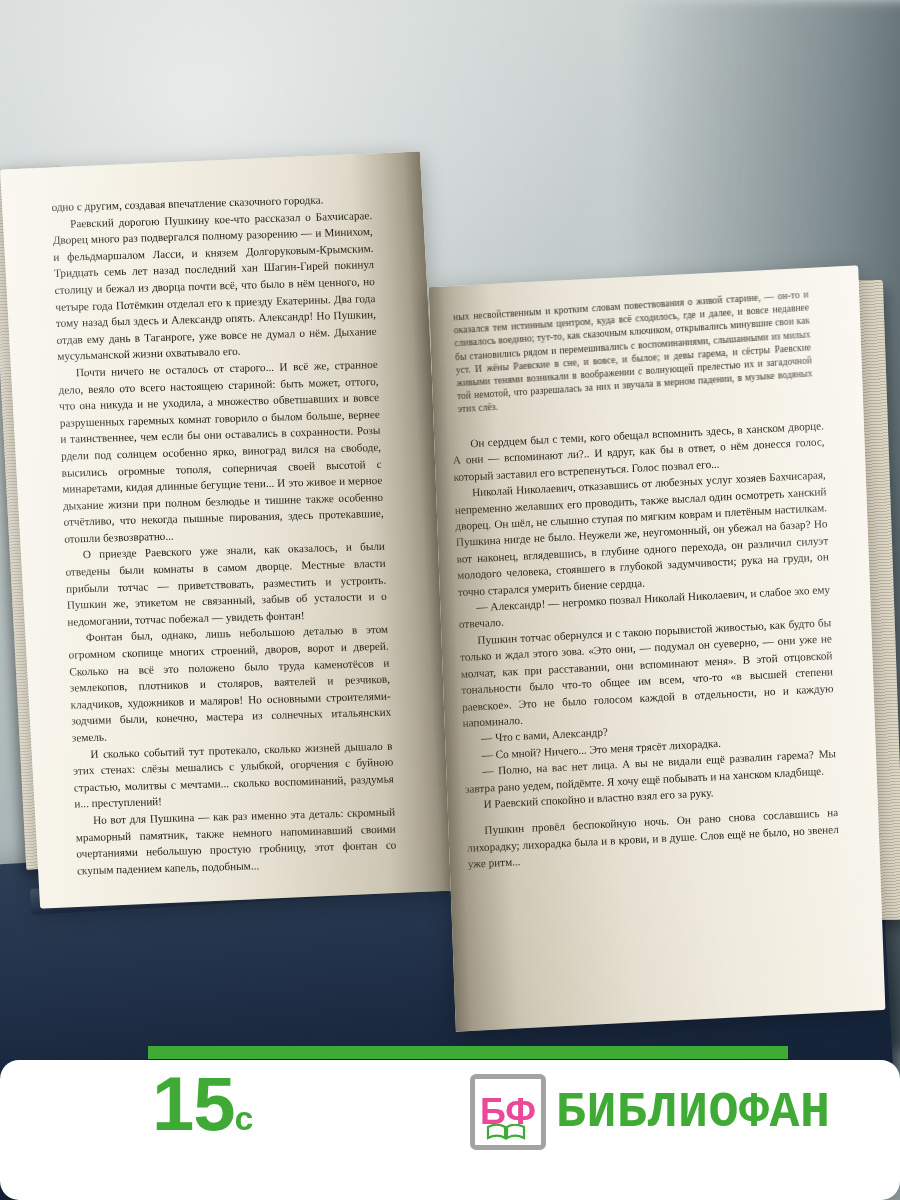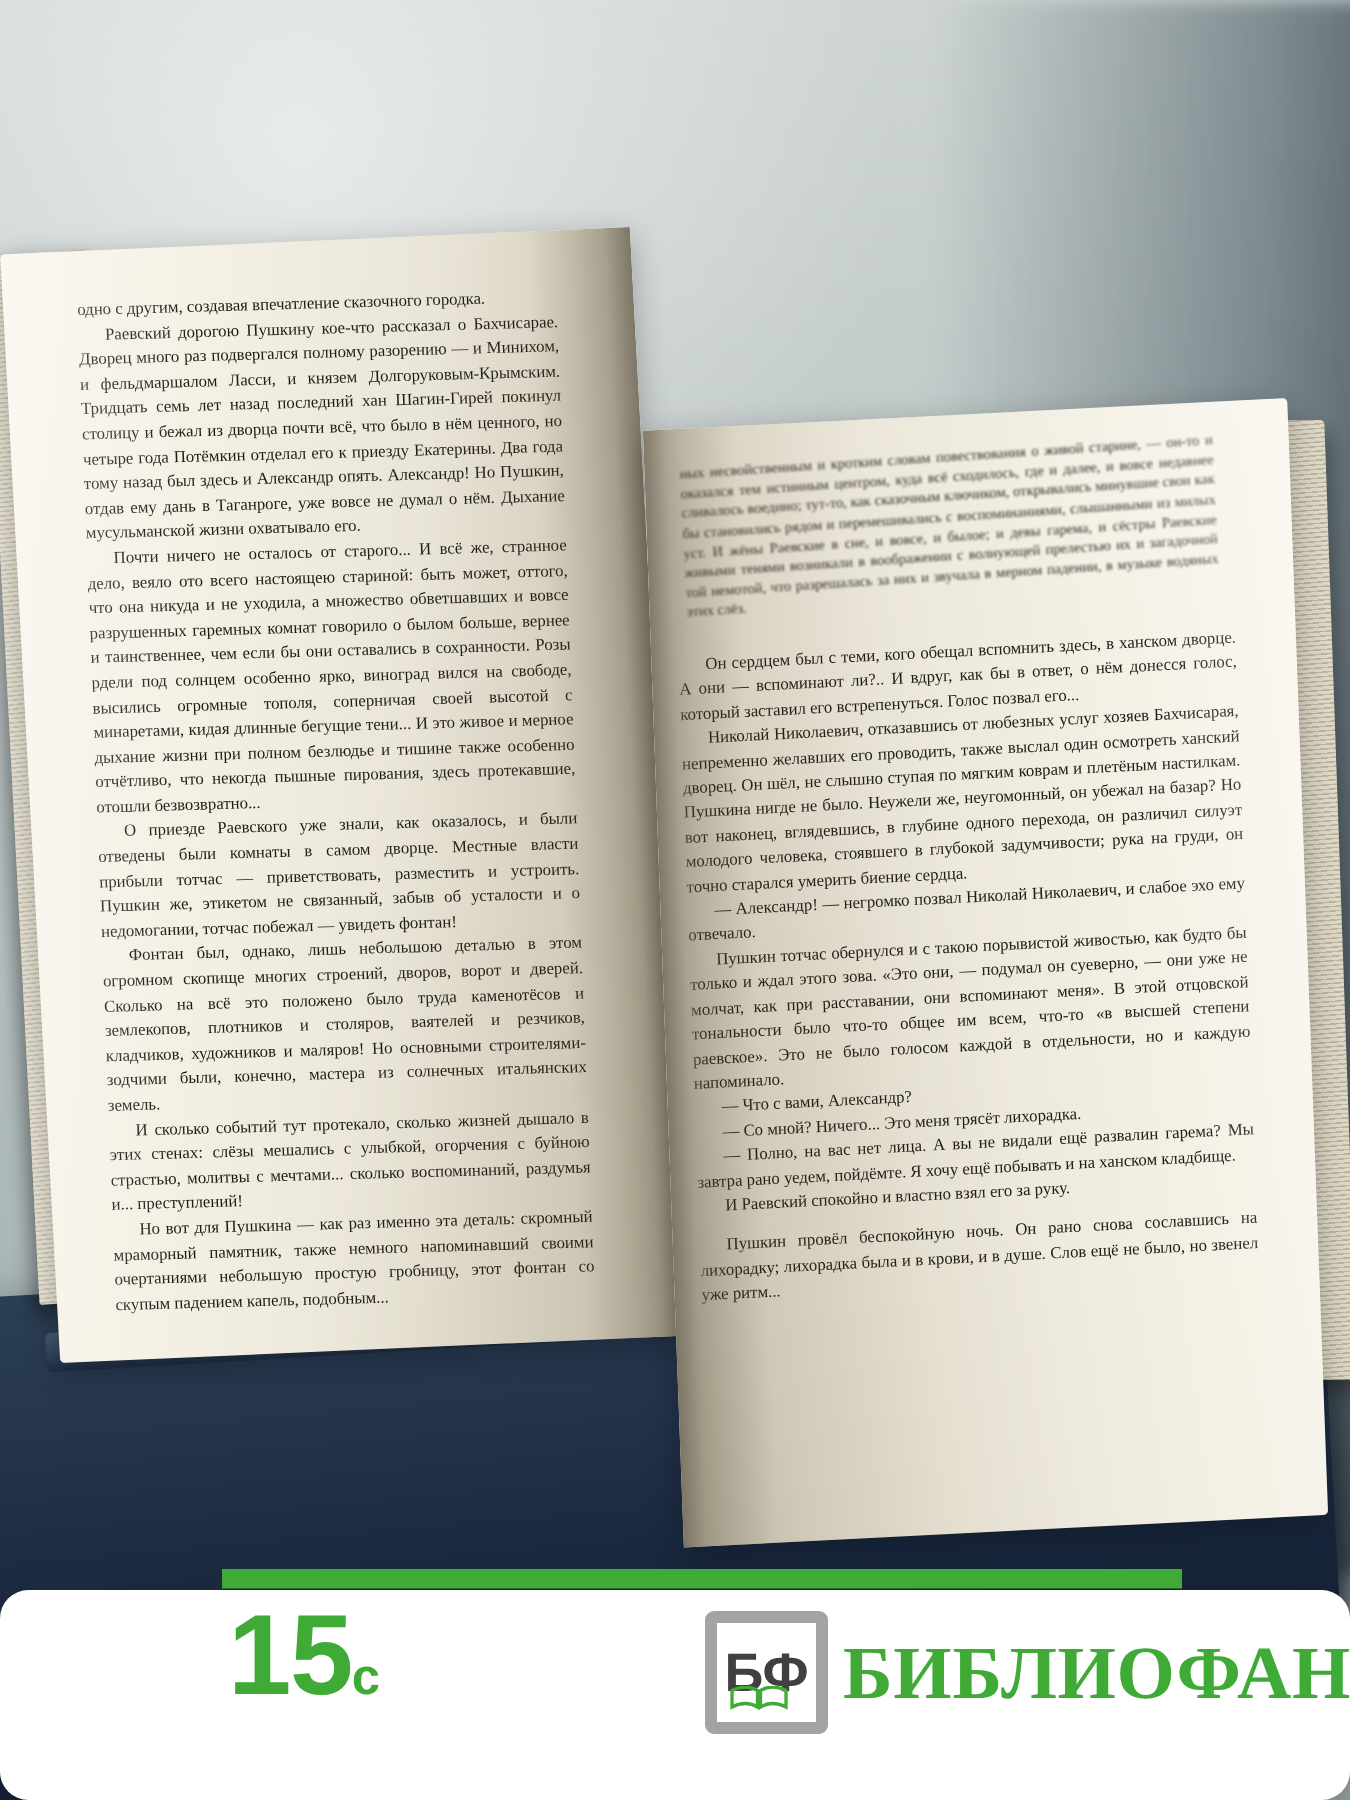--- a/index.html
+++ b/index.html
@@ -252,33 +252,33 @@
   .wm-logo {
     position: absolute;
     left: 470px;
     top: 14px;
     display: flex;
     align-items: center;
     gap: 10px;
   }
   .wm-badge {
     width: 66px; height: 66px;
-    border: 8px solid #a3a3a3;
+    border: 5px solid #a3a3a3;
     border-radius: 6px;
-    color: #404040;
+    color: #ec4899;
     font-family: "Liberation Sans", sans-serif;
     font-weight: bold;
     font-size: 36px;
     display: flex;
     align-items: center;
     justify-content: center;
     line-height: 1;
   }
   .wm-brand {
-    font-family: Liberation Serif, serif;
+    font-family: Liberation Mono, monospace;
     font-weight: bold;
     font-size: 50px;
     color: #3faa35;
     letter-spacing: 0.5px;
   }
   .wm-book-icon {
     position: absolute;
     left: 486px;
     top: 64px;
     width: 40px;

